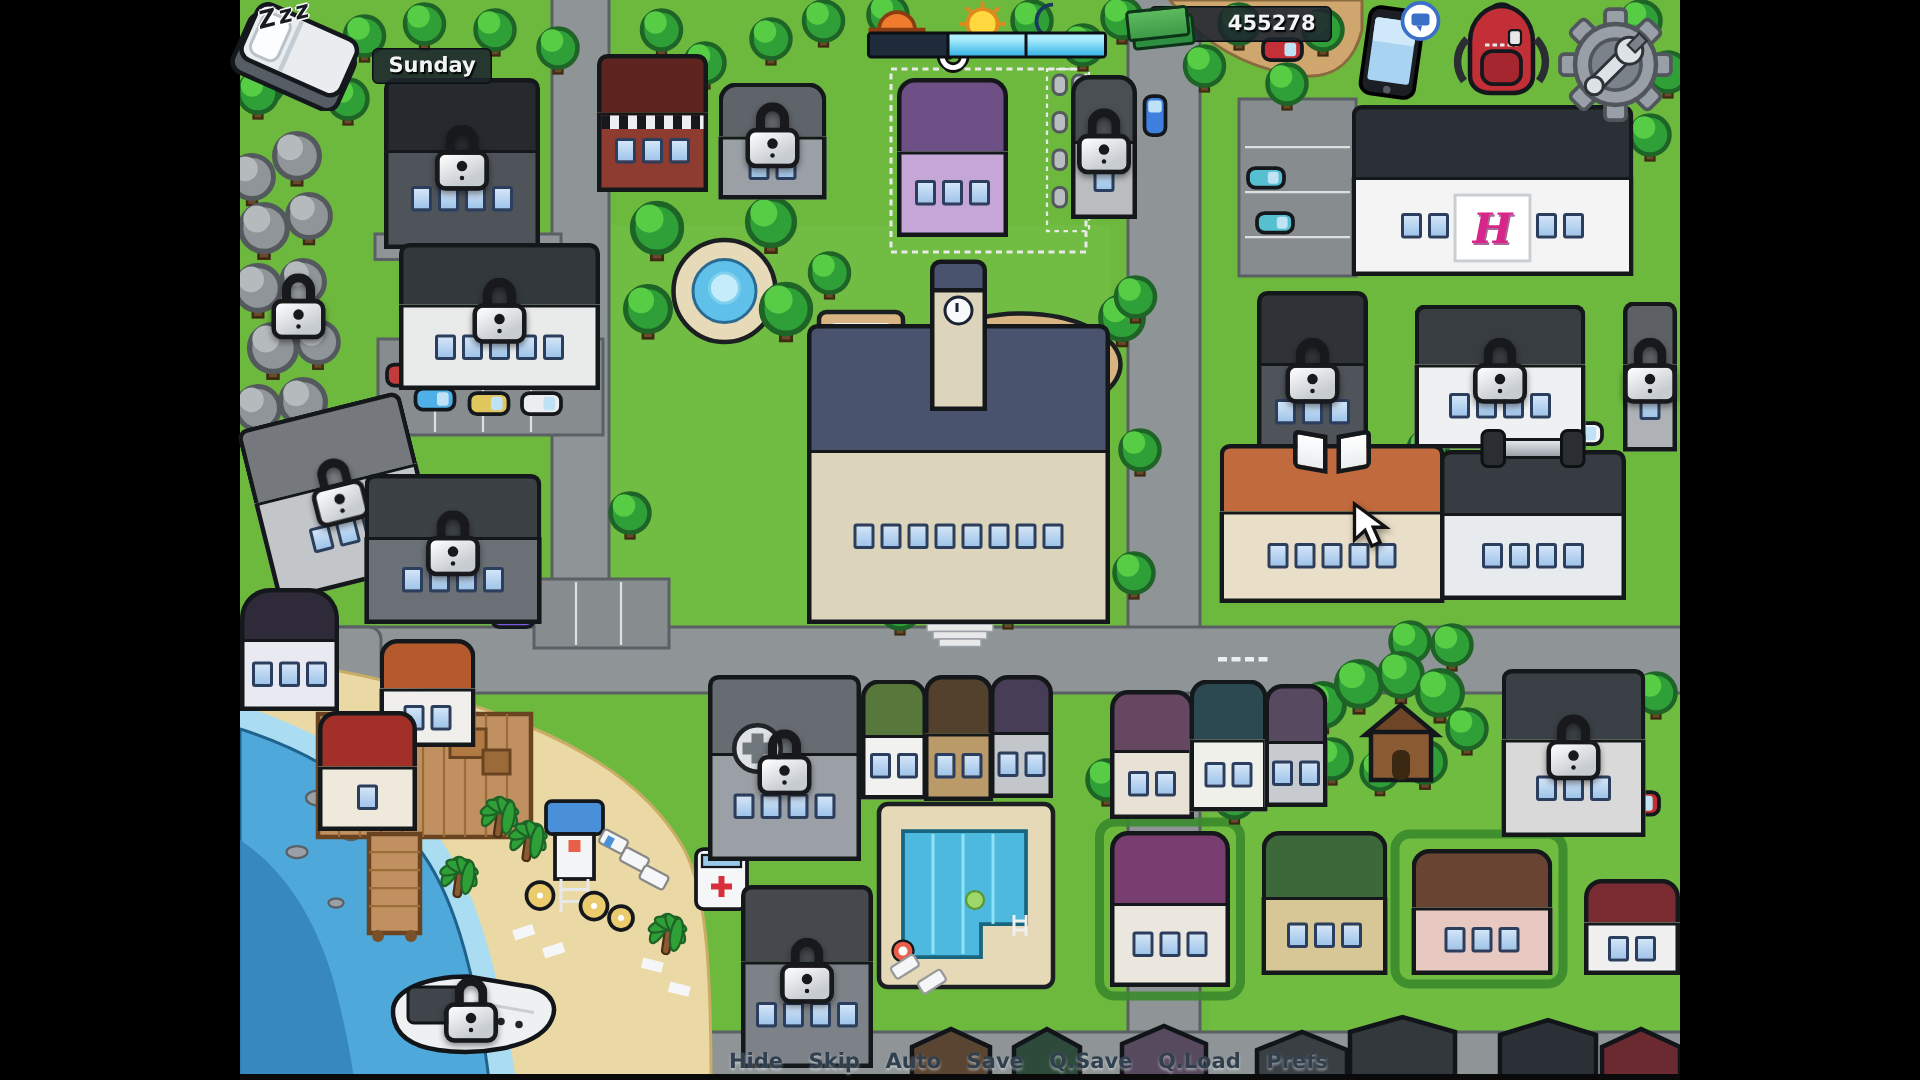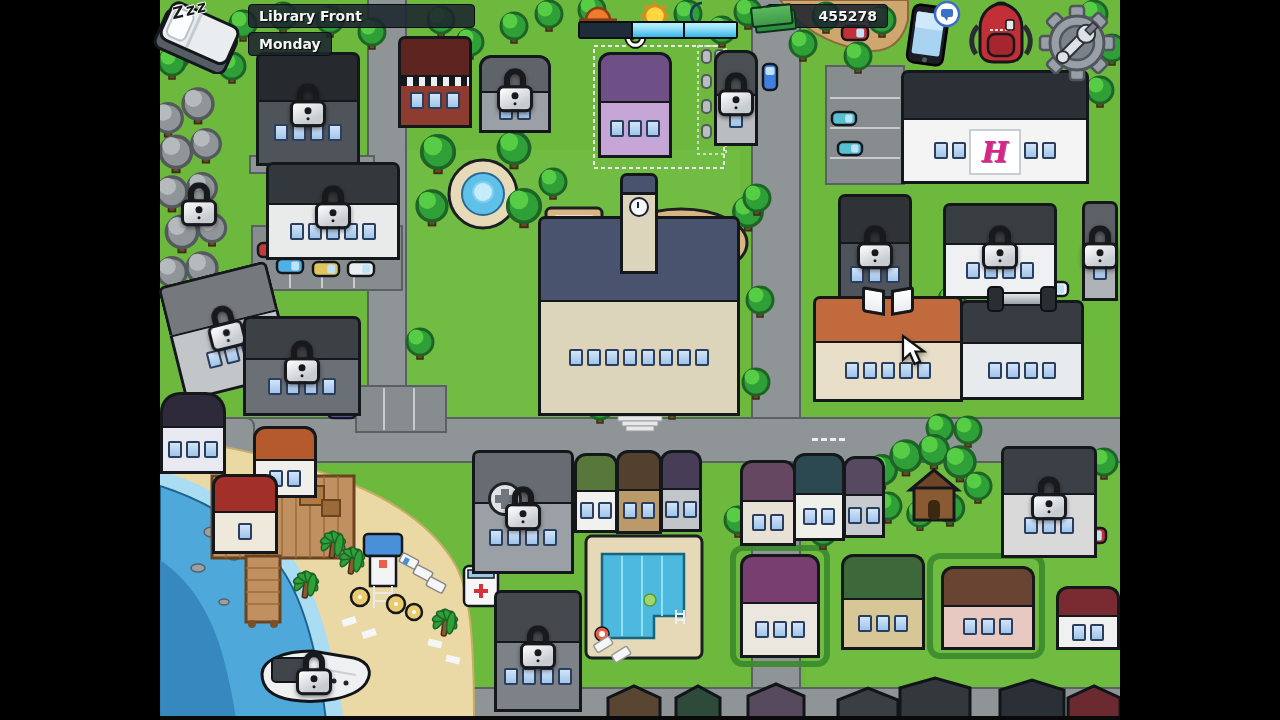--- a/index.html
+++ b/index.html
@@ -1006,22 +1006,21 @@
       <g transform="rotate(24 46 36)">
         <rect x="10" y="20" width="76" height="42" rx="8" fill="#565d64" stroke="#14181c" stroke-width="3"></rect>
         <rect x="12" y="12" width="72" height="40" rx="8" fill="#e9edf0" stroke="#14181c" stroke-width="3"></rect>
         <rect x="17" y="17" width="20" height="30" rx="6" fill="#fbfdfe" stroke="#b9c2c8" stroke-width="2"></rect>
         <line x1="42" y1="14" x2="42" y2="50" stroke="#c3ccd2" stroke-width="3"></line>
       </g>
     </svg>
   </div>
   <div id="zzz">Zzz</div>
 
-  <div id="loc-label" class="panel">Library Front</div>
-  <div id="day-label" class="panel">Monday</div>
+  <div id="day-label" class="panel">Sunday</div>
 
   <div id="timewidget">
     <svg width="170" height="40">
       <g>
         <path d="M16,20 a12,12 0 0,1 24,0 Z" fill="#ef7b2c" stroke="#8a3c12" stroke-width="2.5"></path>
         <line x1="9" y1="20" x2="47" y2="20" stroke="#8a3c12" stroke-width="3"></line>
       </g>
       <g>
         <circle cx="85" cy="16" r="10" fill="#ffd83f" stroke="#e08a1e" stroke-width="2.5"></circle>
         <g stroke="#e08a1e" stroke-width="2.5">
@@ -1095,17 +1094,26 @@
         <g transform="rotate(45)">
           <rect x="-5" y="-8" width="10" height="30" rx="4" fill="#dde2e6" stroke="#2e3338" stroke-width="2"></rect>
           <circle cx="0" cy="-13" r="9" fill="#dde2e6" stroke="#2e3338" stroke-width="2"></circle>
           <rect x="-3.5" y="-26" width="7" height="11" fill="#7b828a" stroke="#2e3338" stroke-width="1.5"></rect>
           <circle cx="0" cy="20" r="6" fill="#dde2e6" stroke="#2e3338" stroke-width="2"></circle>
         </g>
       </g>
     </svg>
   </div>
 
+  <nav id="quickmenu">
+      <span class="qitem">Hide</span>
+      <span class="qitem">Skip</span>
+      <span class="qitem">Auto</span>
+      <span class="qitem">Save</span>
+      <span class="qitem">Q.Save</span>
+      <span class="qitem">Q.Load</span>
+      <span class="qitem">Prefs</span>
+    </nav>
 
   <svg id="cursor" width="26" height="34" style="left: 901px; top: 334px;">
     <path d="M2,2 L2,26 L9,19.5 L13.5,30 L19,27.5 L14.5,17.5 L23,17.5 Z" fill="#ffffff" stroke="#111" stroke-width="2.2"></path>
   </svg>
 </div>
 
 </body></html>

